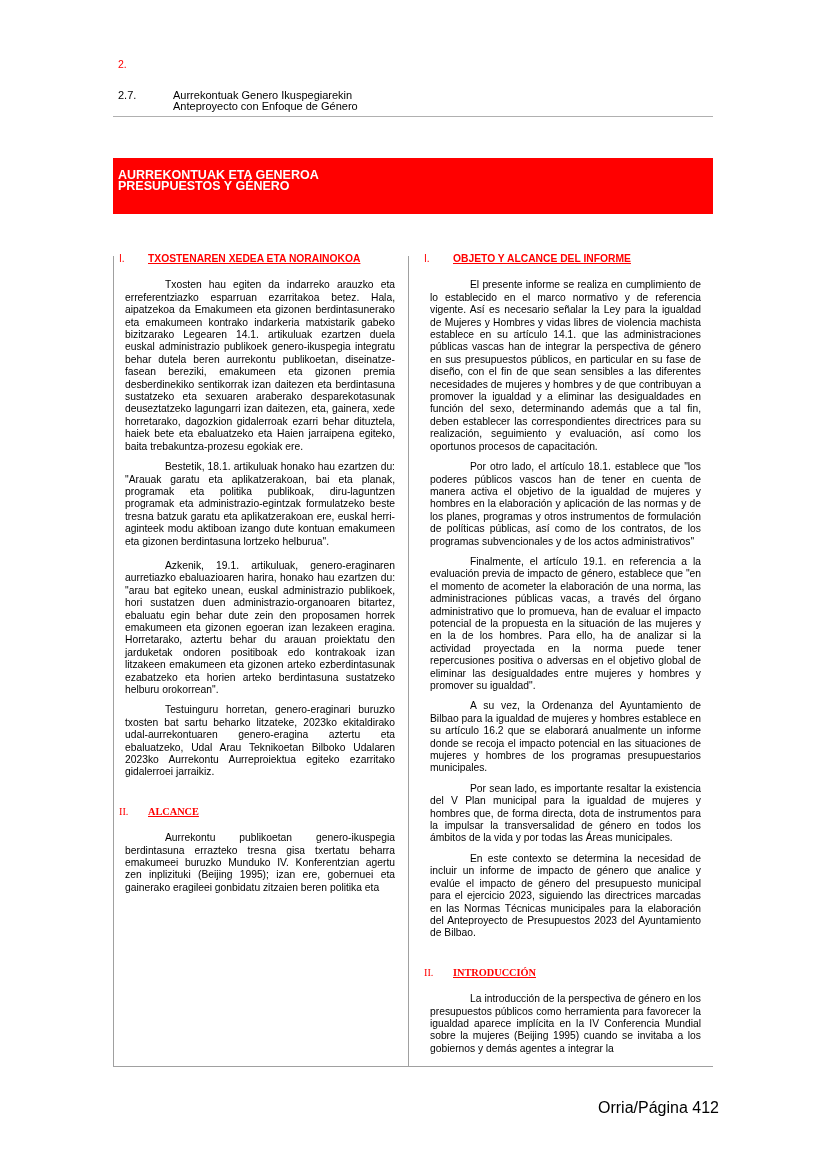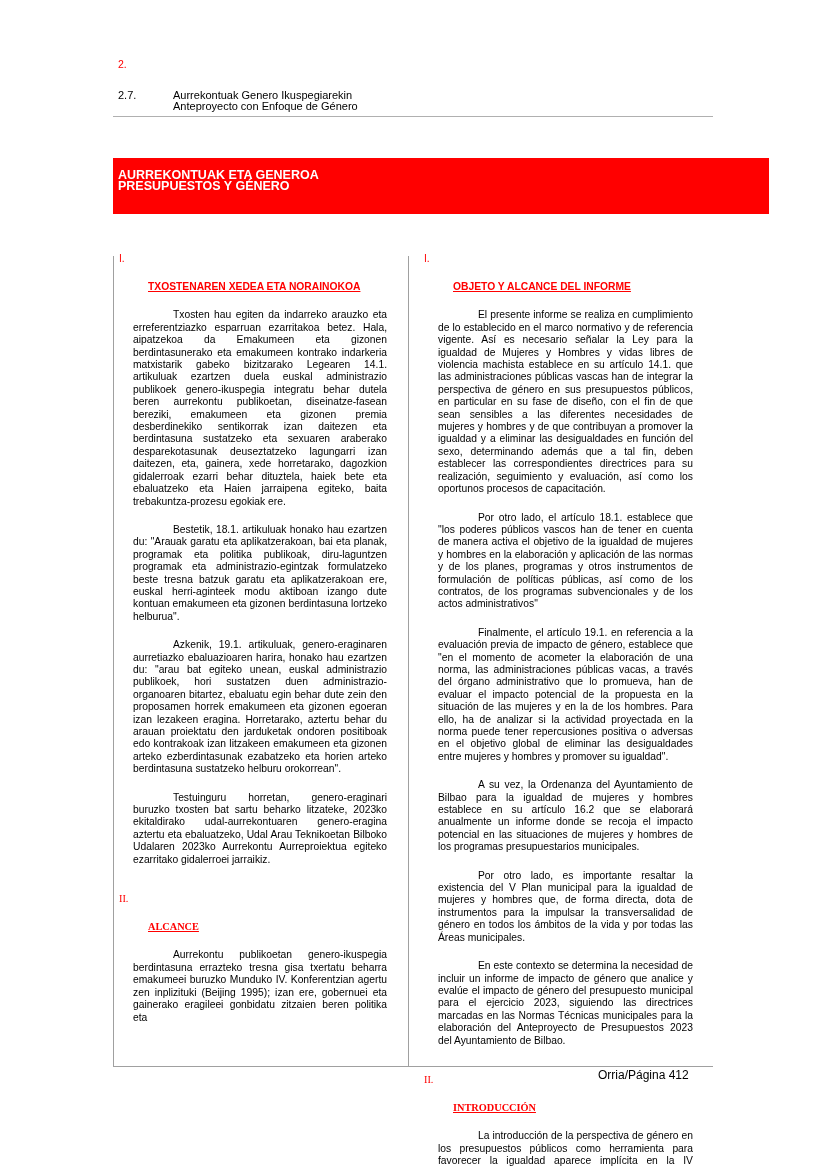--- a/index.html
+++ b/index.html
@@ -6,38 +6,38 @@
     body { width: 826px; height: 1169px; position: relative; overflow: hidden;
            font-family: "Liberation Sans", sans-serif; color: #000; }
     .hdr { position: absolute; left: 118px; top: 58px; width: 595px; }
     .hdr-row { display: flex; }
     .hdr-num { width: 40px; color: #ff0000; font-size: 10.5px; line-height: 12px; }
     .hdr-titles { color: #ff0000; font-size: 10.5px; line-height: 12px; }
     .sub { position: absolute; left: 118px; top: 90px; width: 595px; display: flex; }
     .sub-num { width: 55px; font-size: 11px; line-height: 11px; }
     .sub-titles { font-size: 11px; line-height: 11px; }
     .hdr-rule { position: absolute; left: 113px; top: 116px; width: 600px; height: 1px; background: #b0b0b0; }
-    .banner { position: absolute; left: 113px; top: 158px; width: 656px; height: 56px; background: #ff0000;
+    .banner { position: absolute; left: 113px; top: 158px; width: 600px; height: 56px; background: #ff0000;
               color: #fff; font-weight: bold; font-size: 12.5px; }
     .banner div { position: absolute; left: 5px; }
     .banner .b1 { top: 10px; }
     .banner .b2 { top: 21px; }
     .frame { position: absolute; left: 113px; top: 256px; width: 599px; height: 810px;
              border-left: 1px solid #a0a0a0; border-bottom: 1px solid #a0a0a0; }
     .divider { position: absolute; left: 408px; top: 256px; width: 1px; height: 810px; background: #a0a0a0; }
     .col { position: absolute; top: 253px; font-size: 10.3px; line-height: 12.4px; text-align: justify; }
     .col.left { left: 117px; width: 286px; }
     .col.right { left: 422px; width: 287px; }
     .sec { display: flex; color: #ff0000; font-size: 10.3px; font-weight: bold; margin-bottom: 14px; }
     .sec .num { font-weight: normal; width: 29px; padding-left: 2px; }
-    .sec .title { text-decoration: underline; margin-top: 28px; }
-    .col p { margin: 16px; text-indent: 40px; }
+    .sec .title { text-decoration: underline; }
+    .col p { margin: 8px; text-indent: 40px; }
     .col p.gap { margin-top: 12px; }
     .sec2 { margin-top: 27px; font-family: Liberation Serif, serif; }
-    .footer { position: absolute; left: 598px; top: 1068px; font-size: 12px; }
+    .footer { position: absolute; left: 598px; top: 1099px; font-size: 16px; }
   </style>
 </head>
 <body>
 
 <div class="hdr">
   <div class="hdr-row">
     <div class="hdr-num">2.</div>
   </div>
 </div>
 <div class="sub">
@@ -75,21 +75,21 @@
 
 <div class="col right">
   <div class="sec">
     <span class="num">I.</span>
     <span class="title">OBJETO Y ALCANCE DEL INFORME</span>
   </div>
   <p>El presente informe se realiza en cumplimiento de lo establecido en el marco normativo y de referencia vigente. Así es necesario señalar la Ley para la igualdad de Mujeres y Hombres y vidas libres de violencia machista establece en su artículo 14.1. que las administraciones públicas vascas han de integrar la perspectiva de género en sus presupuestos públicos, en particular en su fase de diseño, con el fin de que sean sensibles a las diferentes necesidades de mujeres y hombres y de que contribuyan a promover la igualdad y a eliminar las desigualdades en función del sexo, determinando además que a tal fin, deben establecer las correspondientes directrices para su realización, seguimiento y evaluación, así como los oportunos procesos de capacitación.</p>
   <p>Por otro lado, el artículo 18.1. establece que "los poderes públicos vascos han de tener en cuenta de manera activa el objetivo de la igualdad de mujeres y hombres en la elaboración y aplicación de las normas y de los planes, programas y otros instrumentos de formulación de políticas públicas, así como de los contratos, de los programas subvencionales y de los actos administrativos"</p>
   <p>Finalmente, el artículo 19.1. en referencia a la evaluación previa de impacto de género, establece que "en el momento de acometer la elaboración de una norma, las administraciones públicas vacas, a través del órgano administrativo que lo promueva, han de evaluar el impacto potencial de la propuesta en la situación de las mujeres y en la de los hombres. Para ello, ha de analizar si la actividad proyectada en la norma puede tener repercusiones positiva o adversas en el objetivo global de eliminar las desigualdades entre mujeres y hombres y promover su igualdad".</p>
   <p>A su vez, la Ordenanza del Ayuntamiento de Bilbao para la igualdad de mujeres y hombres establece en su artículo 16.2 que se elaborará anualmente un informe donde se recoja el impacto potencial en las situaciones de mujeres y hombres de los programas presupuestarios municipales.</p>
-  <p>Por otro lado, es importante resaltar la existencia del V Plan municipal para la igualdad de mujeres y hombres que, de forma directa, dota de instrumentos para la impulsar la transversalidad de género en todos los ámbitos de la vida y por todas las Áreas municipales.</p>
+  <p>Por sean lado, es importante resaltar la existencia del V Plan municipal para la igualdad de mujeres y hombres que, de forma directa, dota de instrumentos para la impulsar la transversalidad de género en todos los ámbitos de la vida y por todas las Áreas municipales.</p>
   <p>En este contexto se determina la necesidad de incluir un informe de impacto de género que analice y evalúe el impacto de género del presupuesto municipal para el ejercicio 2023, siguiendo las directrices marcadas en las Normas Técnicas municipales para la elaboración del Anteproyecto de Presupuestos 2023 del Ayuntamiento de Bilbao.</p>
   <div class="sec sec2">
     <span class="num">II.</span>
     <span class="title">INTRODUCCIÓN</span>
   </div>
   <p>La introducción de la perspectiva de género en los presupuestos públicos como herramienta para favorecer la igualdad aparece implícita en la IV Conferencia Mundial sobre la mujeres (Beijing 1995) cuando se invitaba a los gobiernos y demás agentes a integrar la</p>
 </div>
 
 <div class="footer">Orria/Página 412</div>
 

